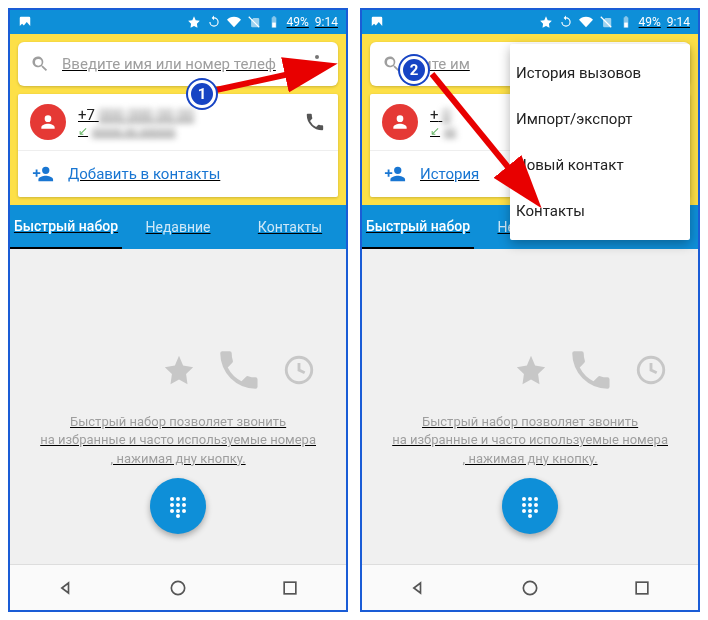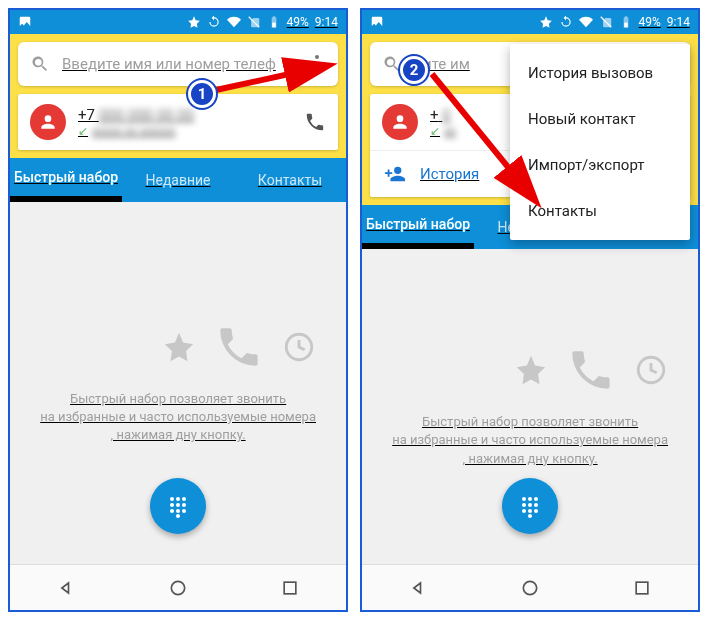--- a/index.html
+++ b/index.html
@@ -64,21 +64,21 @@
   .call-ic { color:#555; }
   .add-row {
     display:flex; align-items:center; gap:14px; padding:12px 14px;
     border-top:1px solid #eee; color:#1976d2; font-size:15px;
   }
   .tabs {
     display:flex; background:#0e8fd8; color:#cfe8f7; font-size:14px;
     height:44px; align-items:stretch;
   }
   .tab { flex:1; display:flex; align-items:center; justify-content:center; cursor:pointer;}
-  .tab.active { color:#fff; font-weight:500; border-bottom:6px solid #000000; }
+  .tab.active { color:#fff; font-weight:500; border-bottom:2px solid #000000; }
   .content {
     flex:1; background:#f0f0f0; position:relative; display:flex;
     flex-direction:column; align-items:flex-end; justify-content:center;
     color:#9e9e9e; text-align:center; padding:0 30px;
   }
   .empty-icons { display:flex; align-items:center; gap:18px; margin-bottom:18px;}
   .empty-icons svg { fill:#c7c7c7; }
   .empty-text { font-size:13px; line-height:1.4; }
   .fab {
     position:absolute; bottom:30px; left:50%; transform:translateX(-50%);
@@ -90,21 +90,21 @@
   .navbar {
     height:46px; background:#fafafa; border-top:1px solid #ddd;
     display:flex; align-items:center; justify-content:space-around;
   }
   .navbar svg { stroke:#555; fill:none; stroke-width:2; width:20px; height:20px;}
   .menu-popup {
     position:absolute; top:34px; right:8px; background:#fff;
     border-radius:2px; box-shadow:0 4px 12px rgba(0,0,0,.3);
     z-index:10; min-width:180px; padding:6px 0;
   }
-  .menu-item { padding:14px 18px; font-size:15px; color:#222; cursor:pointer;}
+  .menu-item { padding:14px 6px; font-size:15px; color:#222; cursor:pointer;}
   .annot {
     position:absolute; width:28px; height:28px; border-radius:50%;
     background:#1744c4; border:3px solid #fff; box-shadow:0 0 0 2px #1744c4;
     color:#fff; display:flex; align-items:center; justify-content:center;
     font-weight:bold; font-size:15px; z-index:20;
   }
   .arrow { position:absolute; z-index:19; pointer-events:none; }
   .searchbar .dots { width:18px; display:flex; flex-direction:column; align-items:center; gap:3px;}
   .searchbar .dots span { width:4px; height:4px; background:#757575; border-radius:50%;}
   .sb-ic { width:14px; height:14px; fill:#fff; }
@@ -163,20 +163,26 @@
       <div class="recent-info">
         <div class="num"><span>+7</span> <span class="blur">000 000 00 00</span></div>
         <div class="sub">
             <span>↙</span> 
             <span class="blur">xxxxx xx xxxxxx</span>
           </div>
       </div>
       <svg width="22" height="22" viewBox="0 0 24 24" fill="#555" class="call-ic">
           <path d="M6.6 10.8a15 15 0 0 0 6.6 6.6l2.2-2.2a1 1 0 0 1 1-.25 11 11 0 0 0 3.5.56 1 1 0 0 1 1 1V20a1 1 0 0 1-1 1A17 17 0 0 1 3 4a1 1 0 0 1 1-1h3.5a1 1 0 0 1 1 1 11 11 0 0 0 .55 3.5 1 1 0 0 1-.25 1l-2.2 2.3z"></path>
         </svg>
+    </div>
+    <div class="add-row">
+      <svg width="22" height="22" viewBox="0 0 24 24" fill="#1976d2">
+          <path d="M15 12a4 4 0 1 0 0-8 4 4 0 0 0 0 8zm-9-2V7H4v3H1v2h3v3h2v-3h3v-2H6zm9 4c-2.7 0-8 1.3-8 4v2h16v-2c0-2.7-5.3-4-8-4z"></path>
+        </svg>
+      <span>Добавить в контакты</span>
     </div>
   </div>
 
   <div class="tabs">
     <div class="tab active">Быстрый набор</div>
     <div class="tab">Недавние</div>
     <div class="tab">Контакты</div>
   </div>
 
   <div class="content">
@@ -343,22 +349,22 @@
     <svg viewBox="0 0 24 24">
         <circle cx="12" cy="12" r="8"></circle>
       </svg>
     <svg viewBox="0 0 24 24">
         <rect x="5" y="5" width="14" height="14"></rect>
       </svg>
   </div>
 
   <div class="menu-popup">
     <div class="menu-item">История вызовов</div>
+    <div class="menu-item">Импорт/экспорт</div>
     <div class="menu-item">Новый контакт</div>
-    <div class="menu-item">Импорт/экспорт</div>
     <div class="menu-item">Контакты</div>
   </div>
 
   <div class="annot" style="top:46px; left:38px;">2</div>
   <svg class="arrow" style="top:54px; left:62px;" width="130" height="150">
     <defs>
         <marker id="ah2" markerWidth="10" markerHeight="10" refX="7" refY="3" orient="auto">
           <path d="M0,0 L0,6 L9,3 z" fill="#e80000"></path>
         </marker>
       </defs>

